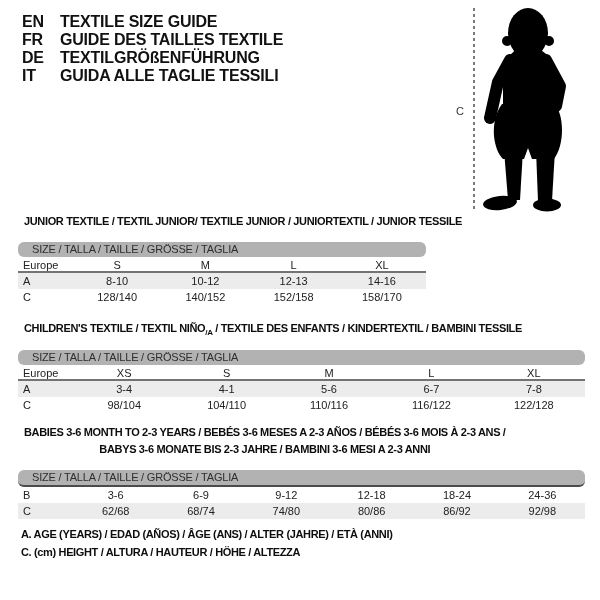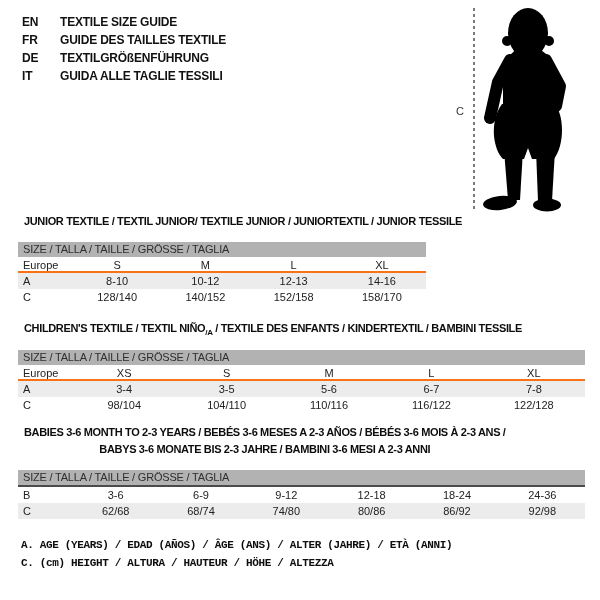--- a/index.html
+++ b/index.html
@@ -1,47 +1,47 @@
 <!DOCTYPE html>
 <html><head>
 <meta charset="utf-8">
 <style>
   html,body{margin:0;padding:0;background:#fff;}
   .canvas{position:relative;width:600px;height:600px;background:#ffffff;overflow:hidden;
           font-family:"Liberation Sans", sans-serif;color:#1a1a1a;}
 
   
   .lang-block{position:absolute;left:22px;top:13px;}
-  .lang-row{display:flex;height:18px;line-height:18px;font-size:12px;font-weight:bold;letter-spacing:-0.2px;color:#111;}
+  .lang-row{display:flex;height:18px;line-height:18px;font-size:16px;font-weight:bold;letter-spacing:-0.2px;color:#111;}
   .lang-code{width:38px;}
 
   
   .measure-line{position:absolute;left:473px;top:8px;width:2px;height:204px;
     background-image:repeating-linear-gradient(to bottom,#7a7a7a 0 3px,transparent 3px 6px);}
   .measure-label{position:absolute;left:456px;top:105px;font-size:11px;color:#333;}
   .fig-svg{position:absolute;left:470px;top:0;}
 
   
   .sec-title{position:absolute;left:24px;font-size:11px;font-weight:bold;letter-spacing:-0.35px;color:#0d0d0d;white-space:nowrap;}
   .sec-title sub{font-size:8px;}
   .sec-title .tline{display:block;height:17px;line-height:17px;text-align:center;}
 
   
   .size-table{position:absolute;left:18px;}
   .bar{height:15px;line-height:15px;background:#b2b2b2;color:#2e2e2e;font-size:11px;
-       padding-left:5px;letter-spacing:-0.2px;box-sizing:border-box;}
+       padding-left:14px;letter-spacing:-0.2px;box-sizing:border-box;border-radius:6px;}
   .bar.dark-sep{border-bottom:2px solid #4b4b4b;height:17px;}
   .trow{display:flex;height:16px;line-height:16px;font-size:11px;color:#222;box-sizing:border-box;}
   .trow.alt{background:#ececec;}
-  .trow.dark-sep{border-bottom:2px solid #f97316;}
+  .trow.dark-sep{border-bottom:2px solid #737373;}
   .lbl{width:55px;padding-left:5px;text-align:left;box-sizing:border-box;}
   .cell{flex:1;text-align:center;}
 
   
-  .footnotes{position:absolute;left:21px;top:537px;font-family:Liberation Mono, monospace;}
+  .footnotes{position:absolute;left:21px;top:526px;}
   .fnote{height:17.5px;line-height:17.5px;font-size:11px;font-weight:bold;letter-spacing:-0.35px;color:#0d0d0d;white-space:nowrap;}
 </style>
 </head>
 <body>
 
 <div class="canvas">
 
   <div class="lang-block">
     <div class="lang-row">
       <span class="lang-code">EN</span>
@@ -114,21 +114,21 @@
       <span class="lbl">Europe</span>
       <span class="cell">XS</span>
       <span class="cell">S</span>
       <span class="cell">M</span>
       <span class="cell">L</span>
       <span class="cell">XL</span>
     </div>
     <div class="trow alt">
       <span class="lbl">A</span>
       <span class="cell">3-4</span>
-      <span class="cell">3-5</span>
+      <span class="cell">4-1</span>
       <span class="cell">5-6</span>
       <span class="cell">6-7</span>
       <span class="cell">7-8</span>
     </div>
     <div class="trow">
       <span class="lbl">C</span>
       <span class="cell">98/104</span>
       <span class="cell">104/110</span>
       <span class="cell">110/116</span>
       <span class="cell">116/122</span>

